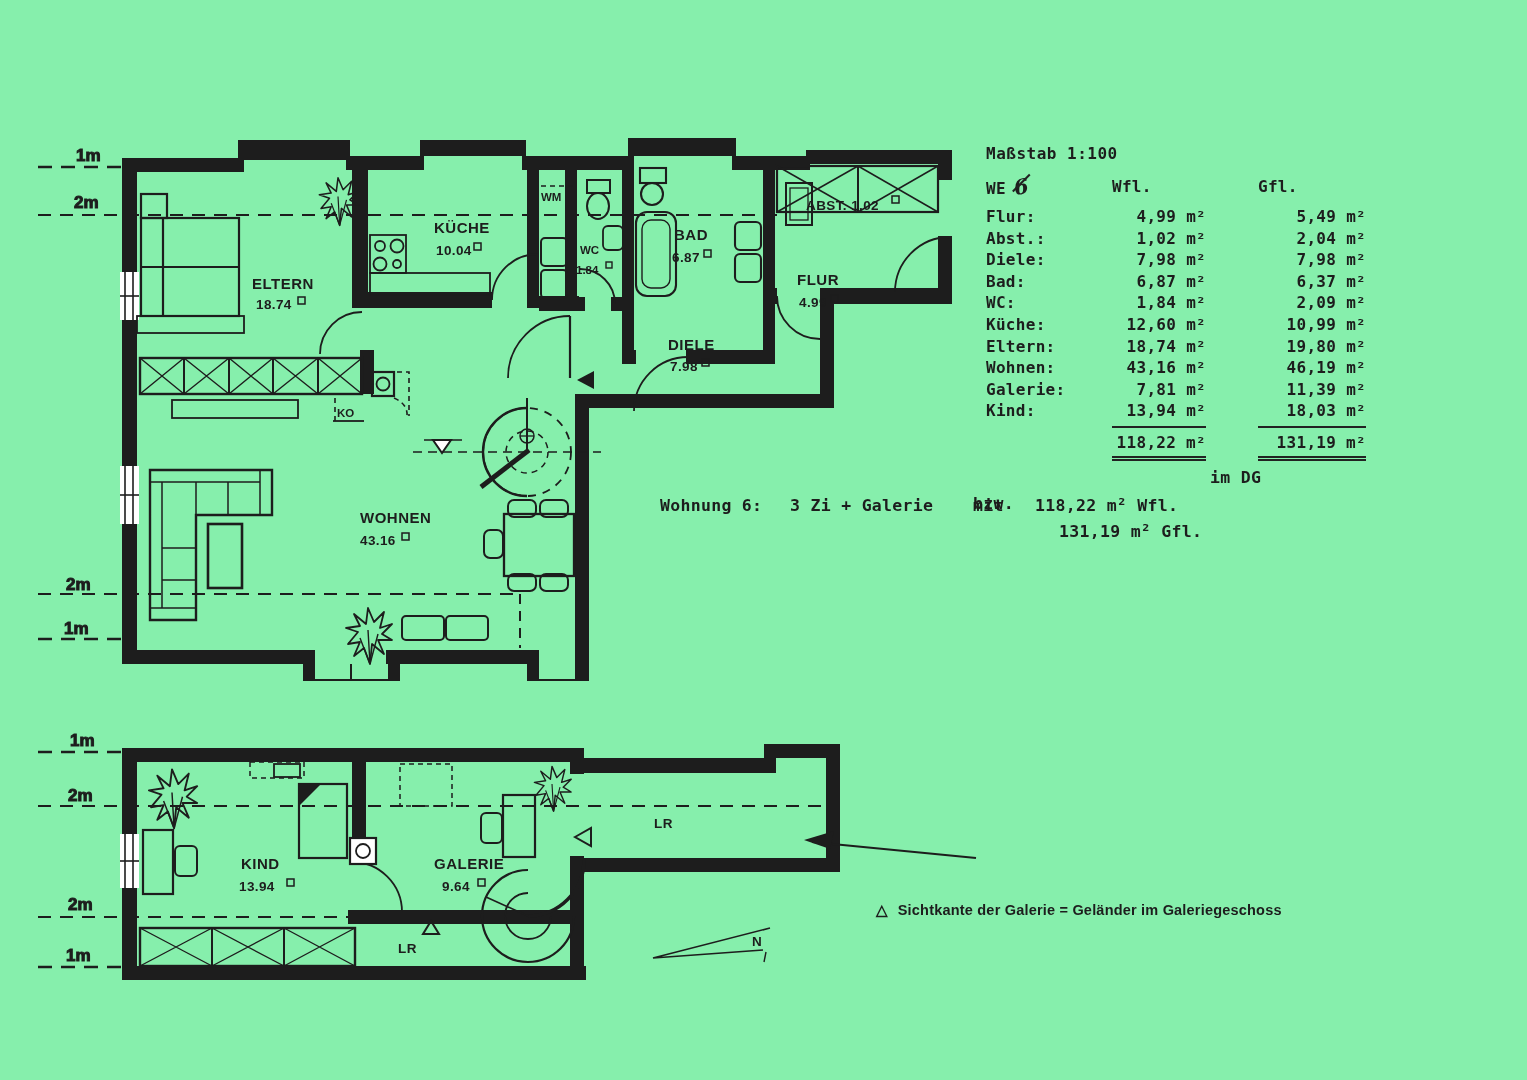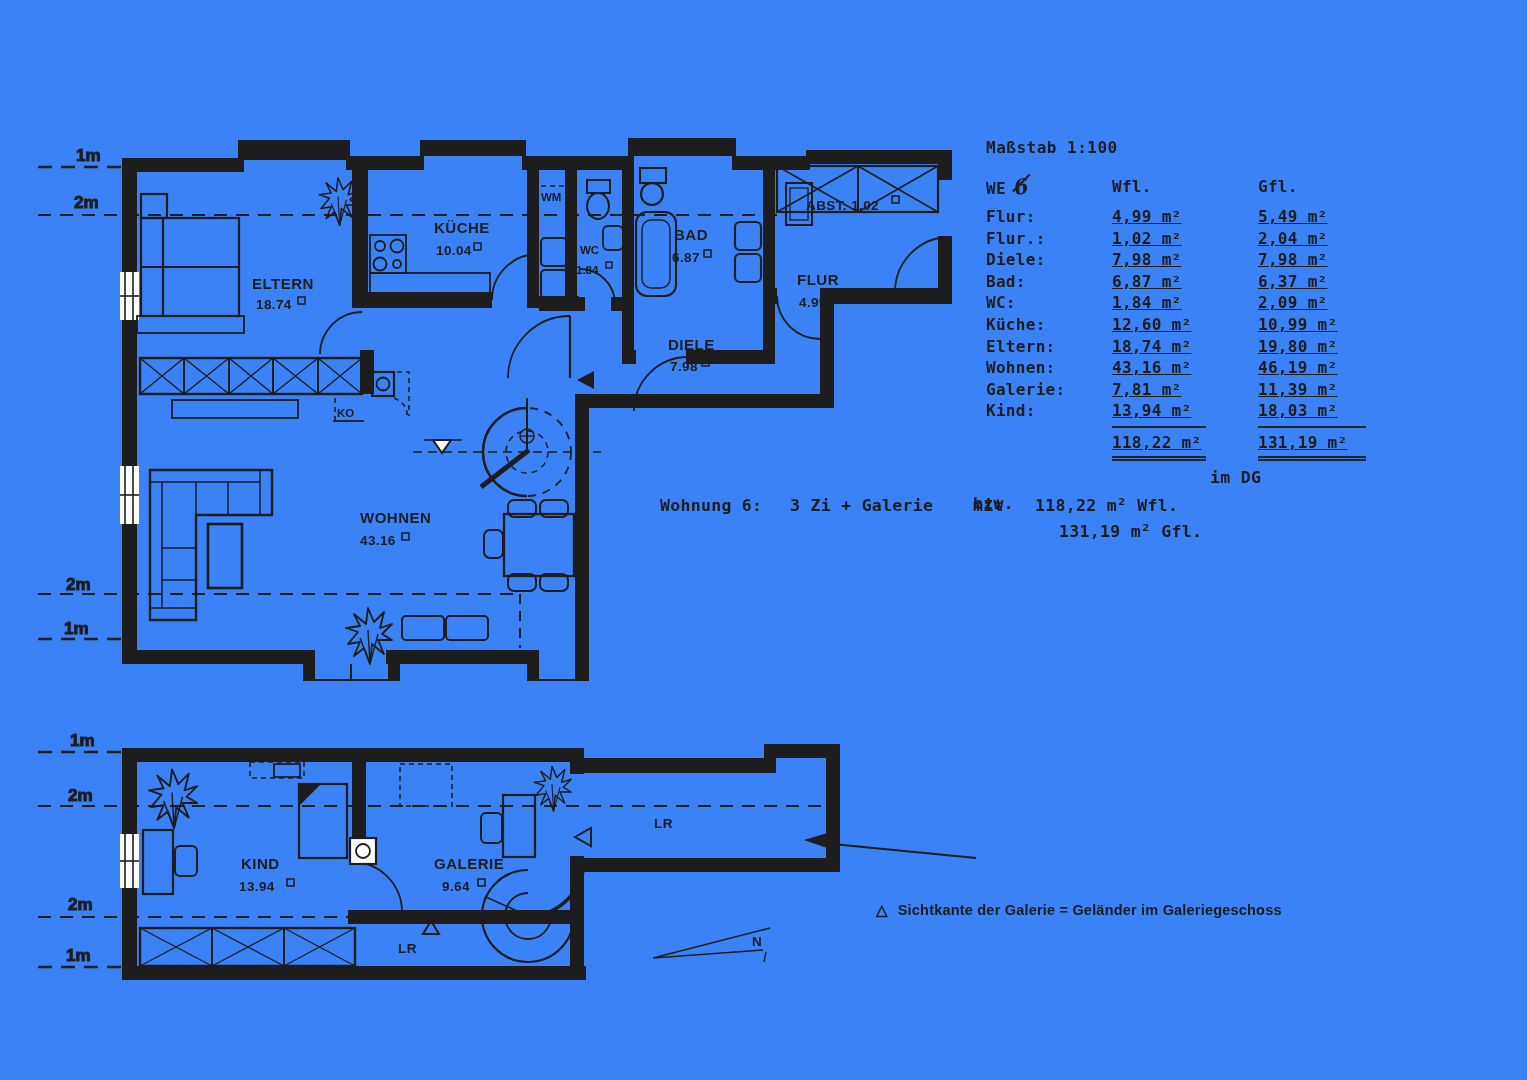--- a/index.html
+++ b/index.html
@@ -1,43 +1,43 @@
 <!DOCTYPE html>
 <html><head>
 <meta charset="utf-8">
 <style>
   html,body { margin:0; padding:0; background:#e8e8e8; }
   #page {
-    position:relative; width:1527px; height:1080px; background:#3b82f6;
+    position:relative; width:1527px; height:1080px; background:#86efac;
     font-family:"Liberation Sans", sans-serif; color:#1d1d1d; overflow:hidden;
   }
   svg text { fill:#1d1d1d; }
   .rl  { font:bold 15px "Liberation Sans", sans-serif; letter-spacing:.5px; }
   .ra  { font:bold 13.5px "Liberation Sans", sans-serif; letter-spacing:.4px; }
   .sm  { font:bold 11.5px "Liberation Sans", sans-serif; }
   .hm  { font:bold 17px "Liberation Sans", sans-serif; }
   .abs { position:absolute; }
 
   
   .tbl { position:absolute; left:986px; top:170px; width:392px;
          font:bold 16px "DejaVu Sans Mono","Liberation Mono",monospace; letter-spacing:.3px;
          display:grid; grid-template-columns:126px 94px 52px 108px; }
   .tbl .row { display:contents; }
   .tbl .c   { line-height:21.6px; white-space:nowrap; }
-  .tbl .num { text-align:left;text-decoration:underline; }
+  .tbl .num { text-align:right; }
   .tbl .hdrc { line-height:34px; }
   .tline  { border-top:2.5px solid #222; height:4px; margin-top:4px; }
   .tline2 { border-top:5px double #222; height:2px; margin-top:2px; }
   .tot    { line-height:26px; }
   .we6 { position:relative; display:inline-block; font-family:"DejaVu Serif",serif;
          font-style:italic; font-size:21px; transform:rotate(-10deg); margin-left:8px; }
   .we6strike { position:absolute; left:-4px; top:12px; width:24px; height:0;
          border-top:2px solid #222; transform:rotate(-35deg); }
 
-  .scale { position:absolute; left:986px; top:138px;
+  .scale { position:absolute; left:986px; top:144px;
            font:bold 16px "DejaVu Sans Mono","Liberation Mono",monospace; letter-spacing:.5px;text-align:center; }
 
   .summary span { position:absolute; white-space:nowrap;
            font:bold 16.5px "DejaVu Sans Mono","Liberation Mono",monospace; letter-spacing:.3px; }
 
   .legend { position:absolute; left:876px; top:901px; display:flex; align-items:center; gap:10px;
             font:bold 14.5px "Liberation Sans", sans-serif; letter-spacing:.2px; }
   .tri { font-size:15px; font-weight:bold; }
 </style>
 </head>
@@ -381,21 +381,21 @@
   <div class="tbl">
     <div class="row">
       <span class="c hdrc">
         <span>WE</span><span class="we6"><span>6</span><span class="we6strike"></span></span>
       </span>
       <span class="c hdrc">Wfl.</span>
       <span class="c hdrc"></span>
       <span class="c hdrc">Gfl.</span>
     </div>
     <div class="row"><span class="c">Flur:</span><span class="c num">4,99 m²</span><span class="c"></span><span class="c num">5,49 m²</span></div>
-    <div class="row"><span class="c">Flur.:</span><span class="c num">1,02 m²</span><span class="c"></span><span class="c num">2,04 m²</span></div>
+    <div class="row"><span class="c">Abst.:</span><span class="c num">1,02 m²</span><span class="c"></span><span class="c num">2,04 m²</span></div>
     <div class="row"><span class="c">Diele:</span><span class="c num">7,98 m²</span><span class="c"></span><span class="c num">7,98 m²</span></div>
     <div class="row"><span class="c">Bad:</span><span class="c num">6,87 m²</span><span class="c"></span><span class="c num">6,37 m²</span></div>
     <div class="row"><span class="c">WC:</span><span class="c num">1,84 m²</span><span class="c"></span><span class="c num">2,09 m²</span></div>
     <div class="row"><span class="c">Küche:</span><span class="c num">12,60 m²</span><span class="c"></span><span class="c num">10,99 m²</span></div>
     <div class="row"><span class="c">Eltern:</span><span class="c num">18,74 m²</span><span class="c"></span><span class="c num">19,80 m²</span></div>
     <div class="row"><span class="c">Wohnen:</span><span class="c num">43,16 m²</span><span class="c"></span><span class="c num">46,19 m²</span></div>
     <div class="row"><span class="c">Galerie:</span><span class="c num">7,81 m²</span><span class="c"></span><span class="c num">11,39 m²</span></div>
     <div class="row"><span class="c">Kind:</span><span class="c num">13,94 m²</span><span class="c"></span><span class="c num">18,03 m²</span></div>
     <div class="row"><span></span><span class="tline"></span><span></span><span class="tline"></span></div>
     <div class="row"><span class="c tot"></span><span class="c num tot">118,22 m²</span><span class="c tot"></span><span class="c num tot">131,19 m²</span></div>

